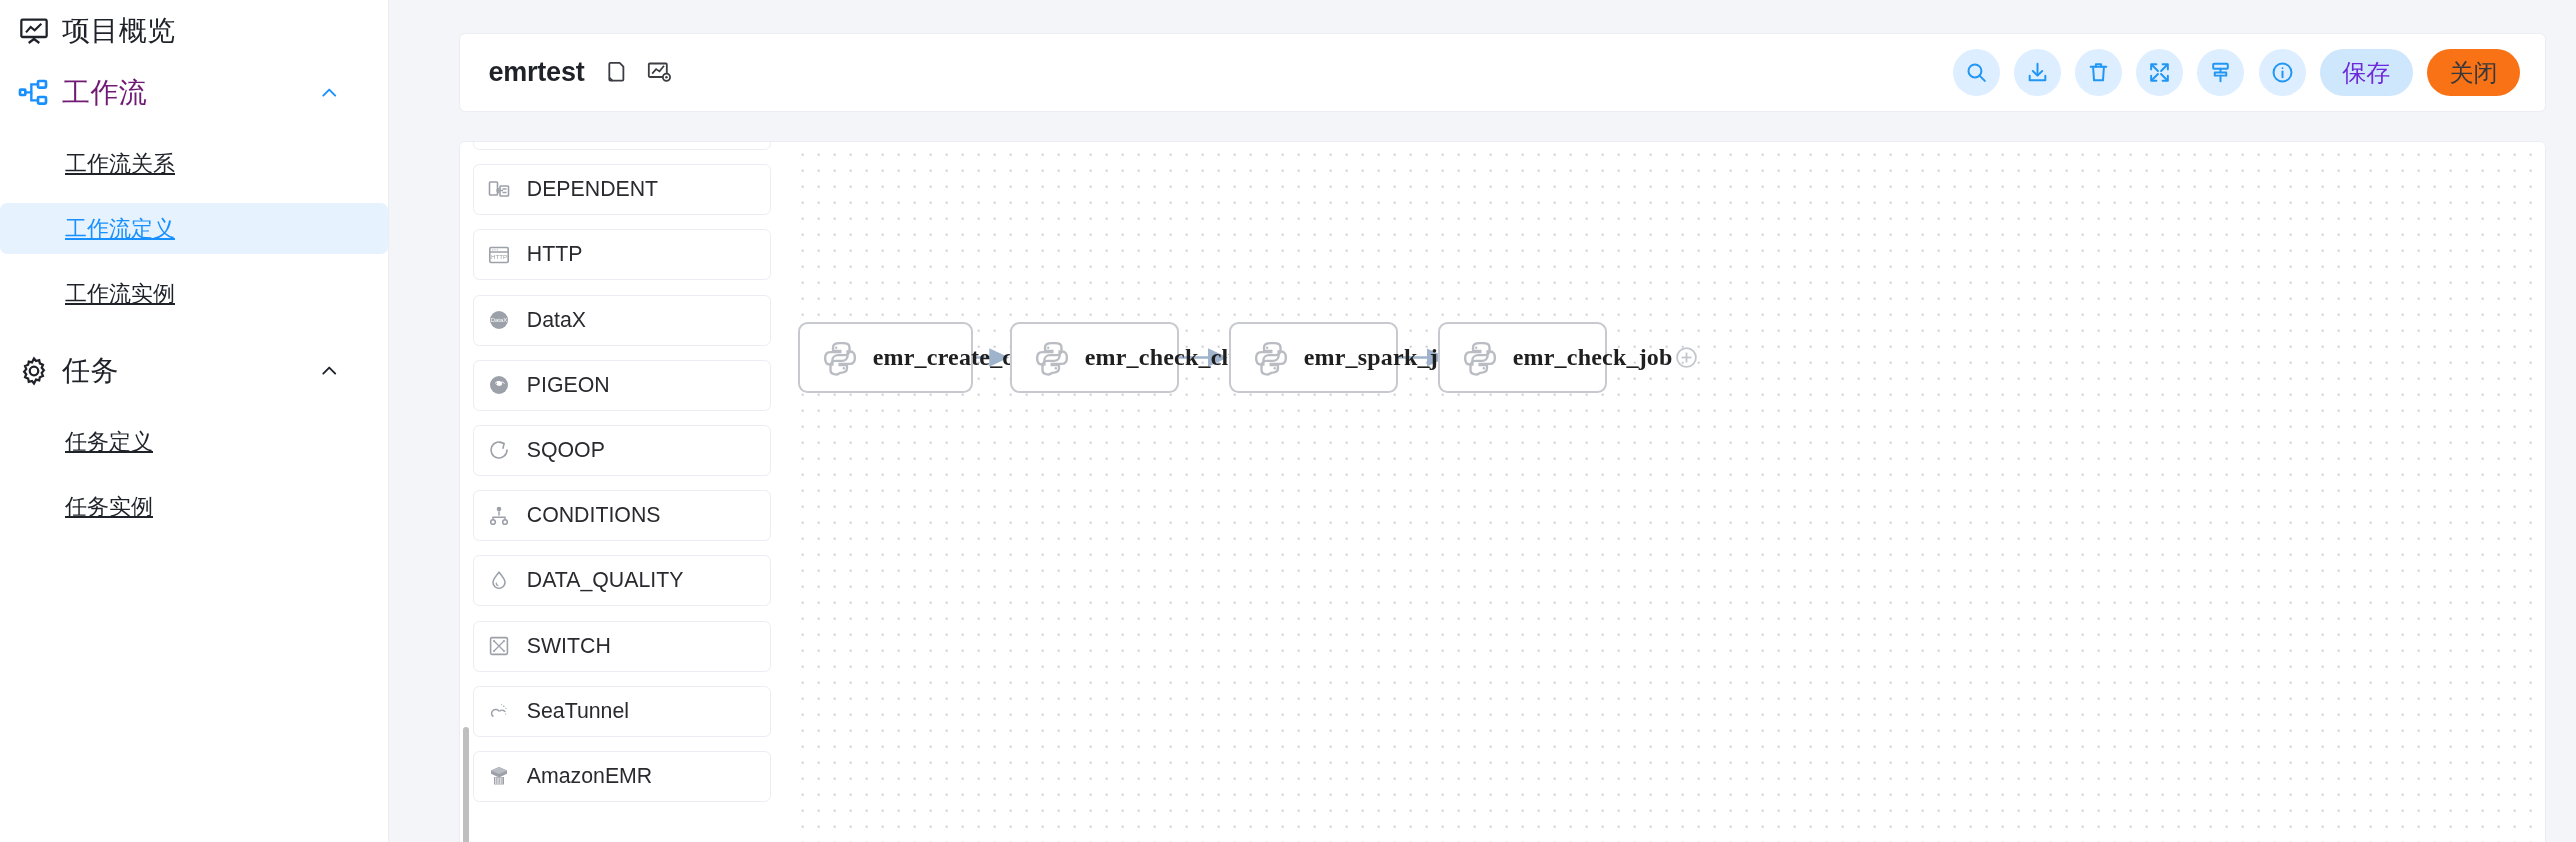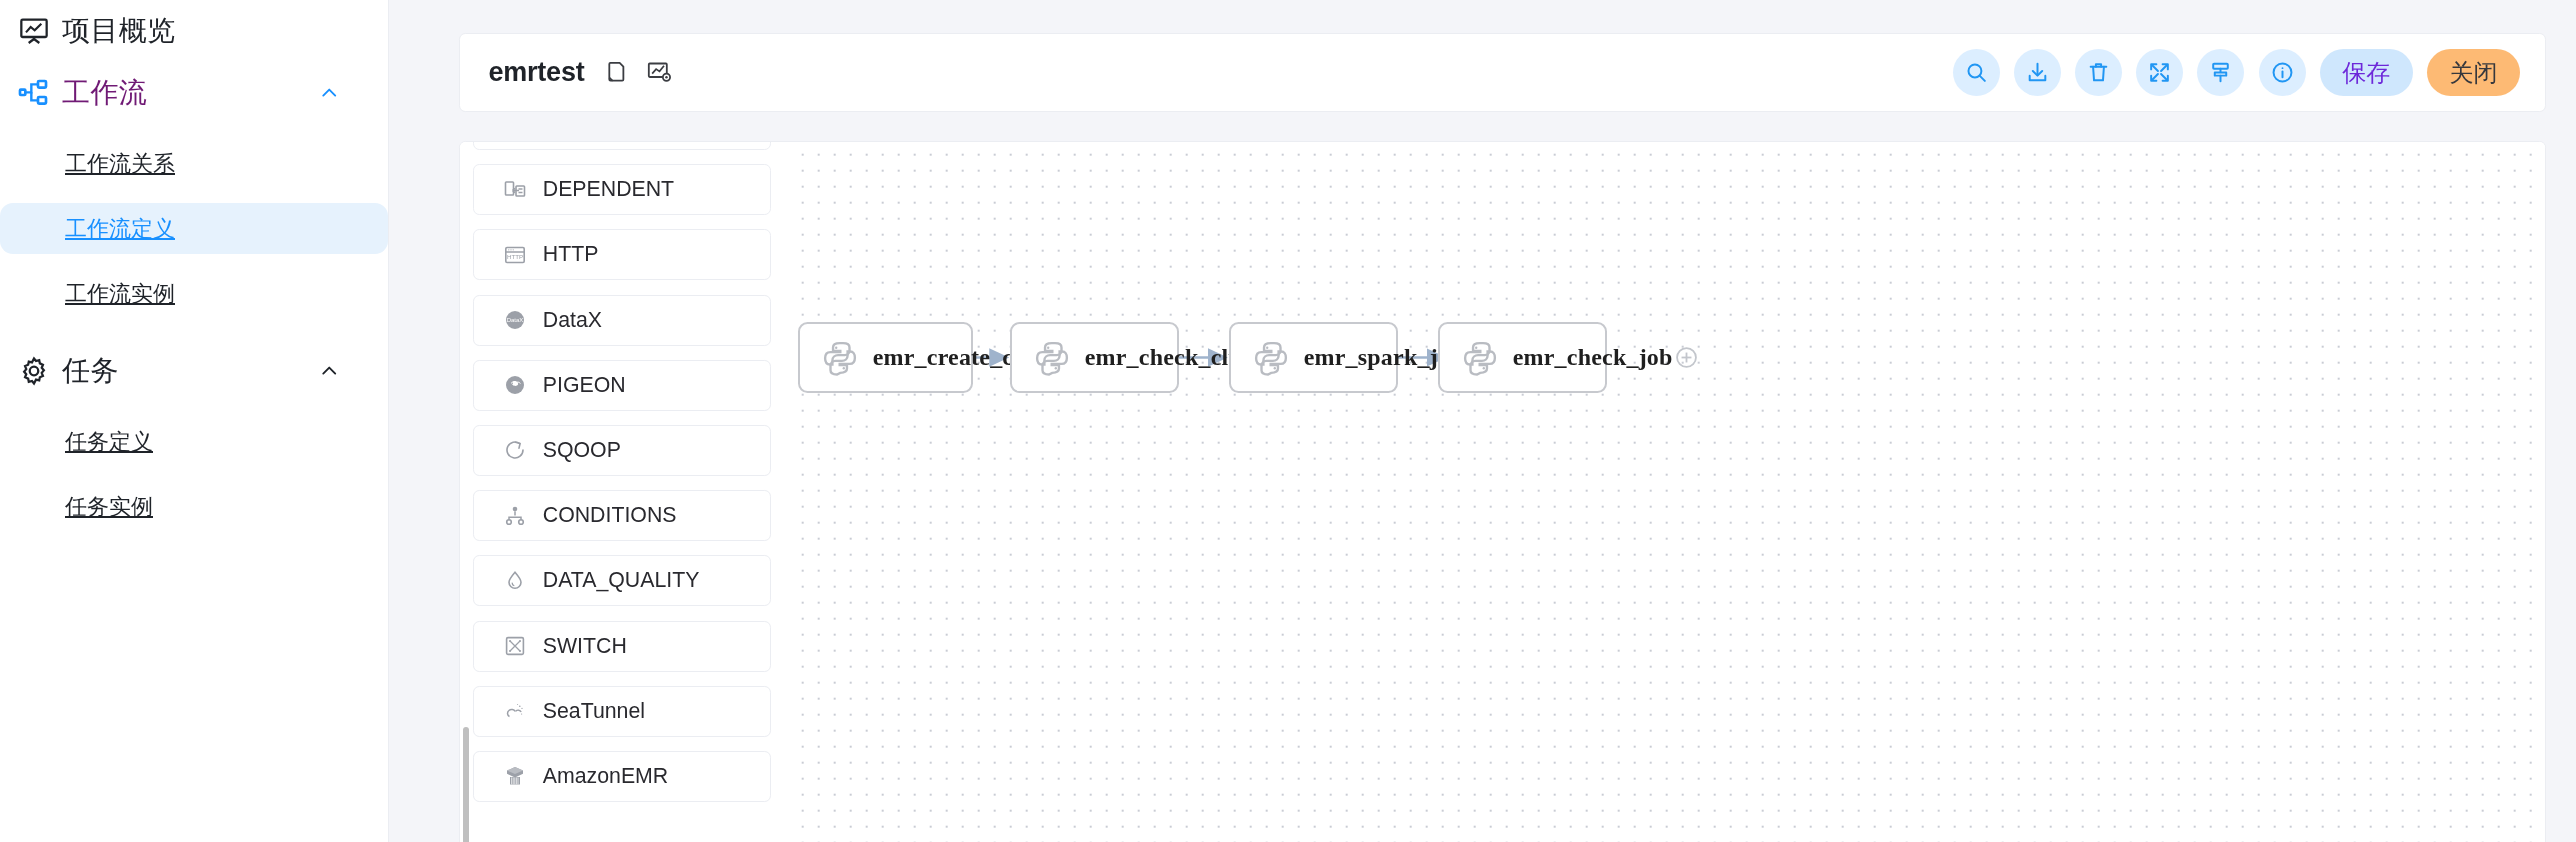--- a/index.html
+++ b/index.html
@@ -35,21 +35,21 @@
   .nav-top.active .nav-txt { color:#701a75; }
   .nav-chevron {
     position:absolute; right:49px; top:50%; transform:translateY(-50%);
     width:20.5px; height:20.5px;
   }
   .nav-sub {
     display:flex; align-items:center; height:51px;
     padding-left:65px; font-size:22px; color:#1f2329;
     cursor:pointer; white-space:nowrap;text-decoration:underline;
   }
-  .nav-sub.selected { background:#e6f2fd; color:#1890ff; border-radius:13px;align-items:center; }
+  .nav-sub.selected { background:#e6f2fd; color:#1890ff; border-radius:7px;align-items:center; }
   .sp-16 { height:14.2px; }
   .sp-24 { height:20.5px; }
 
   
   #main {
     flex:1 1 auto; height:842px; position:relative;
     padding:0 0 0 0; background:#f4f5f9;
   }
   .card {
     background:#ffffff; border:0.8px solid #ebedf2; border-radius:6.3px;
@@ -72,37 +72,37 @@
     width:47px; height:47px; border-radius:24px; background:#dceeff;
     display:flex; align-items:center; justify-content:center;
     cursor:pointer; border:none; flex:0 0 47px;
   }
   .tb-text {
     height:47px; min-width:93px; padding:0 19px; border-radius:24px;
     display:flex; align-items:center; justify-content:center;
     font-size:24px; cursor:pointer; border:none; white-space:nowrap;
   }
   .tb-text.primary { background:#cfe7fd; color:#6d28d9; }
-  .tb-text.plain   { background:#fdba74; color:#36383d; }
+  .tb-text.plain   { background:#f97316; color:#36383d; }
 
   
   #content-card {
     left:70px; top:141px; right:30px; bottom:-32px;
     overflow:hidden; display:flex;
   }
   #task-panel {
     width:330px; flex:0 0 330px; height:100%;
     background:#ffffff; position:relative; overflow:hidden;
     padding:0 19px 0 12.6px;
   }
   #task-scroller { position:absolute; left:12.6px; right:19px; top:-43px; }
   .task-item {
     height:51px; border:0.8px solid #ebedf2; border-radius:6.3px;
     margin-bottom:14.2px; display:flex; align-items:center;
-    padding-left:28px; cursor:grab; background:#fff;
+    padding-left:12px; cursor:grab; background:#fff;
   }
   .task-ico {
     width:27px; height:27px; flex:0 0 27px; display:flex;
     align-items:center; justify-content:center;
   }
   .task-label {
     font-size:21.3px; color:#29292e; margin-left:14.2px; white-space:nowrap;
   }
   #panel-scrollbar {
     position:absolute; left:3.2px; top:585px; width:6.3px; height:126px;

